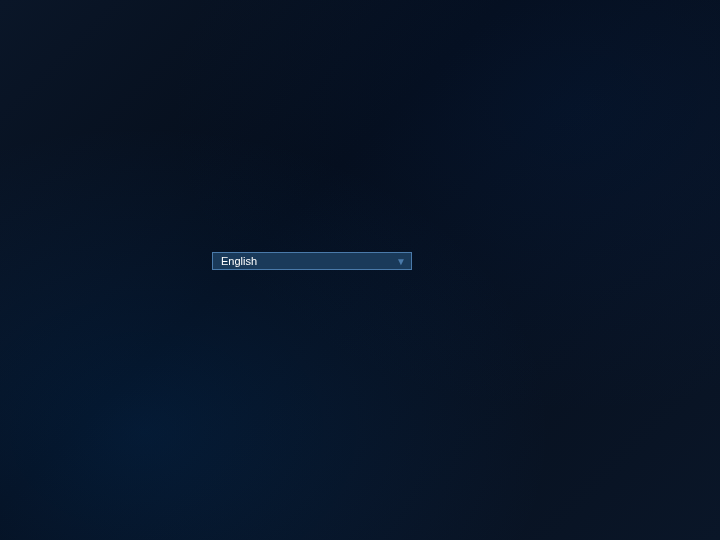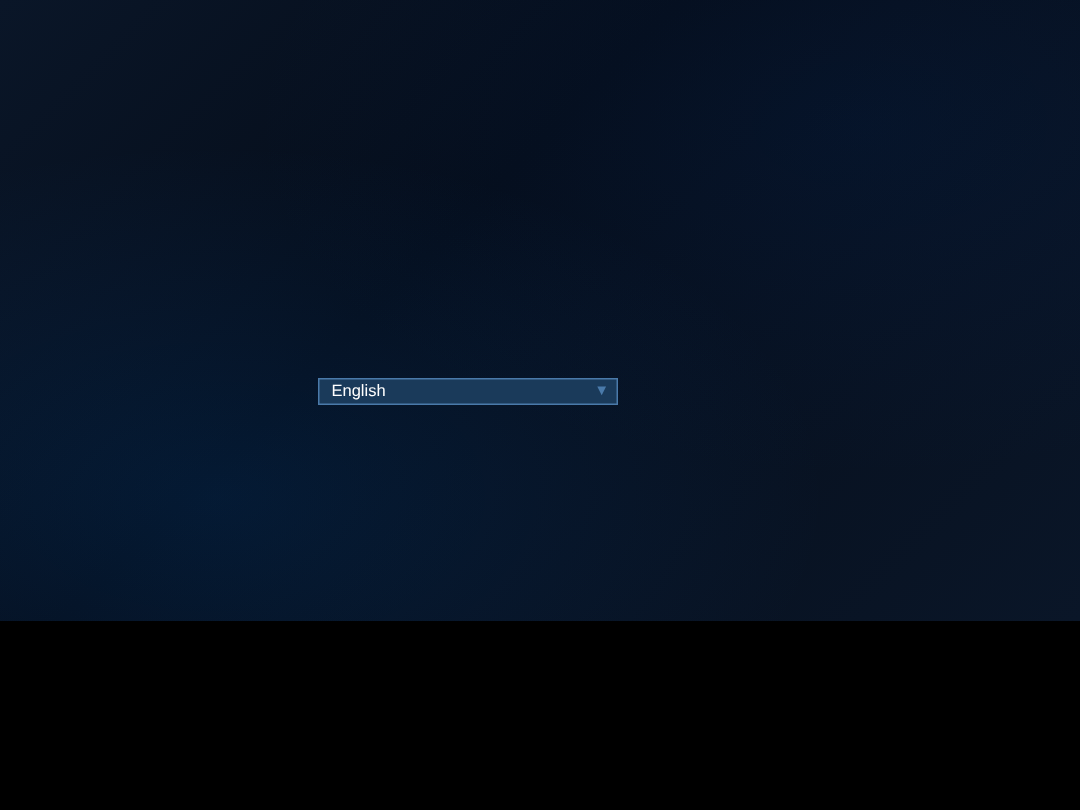--- a/index.html
+++ b/index.html
@@ -27,21 +27,21 @@
       background:
         radial-gradient(ellipse at 20% 80%, rgba(0,100,200,0.15) 0%, transparent 50%),
         radial-gradient(ellipse at 80% 20%, rgba(0,60,150,0.1) 0%, transparent 50%);
       z-index: 0;
     }
 
     .main-container {
       position: relative;
       z-index: 1;
       width: 720px;
-      height: 414px;
+      height: 540px;
       display: flex;
       flex-direction: column;
     }
 
     
     .top-bar {
       background: #000;
       height: 26px;
       display: flex;
       align-items: center;

